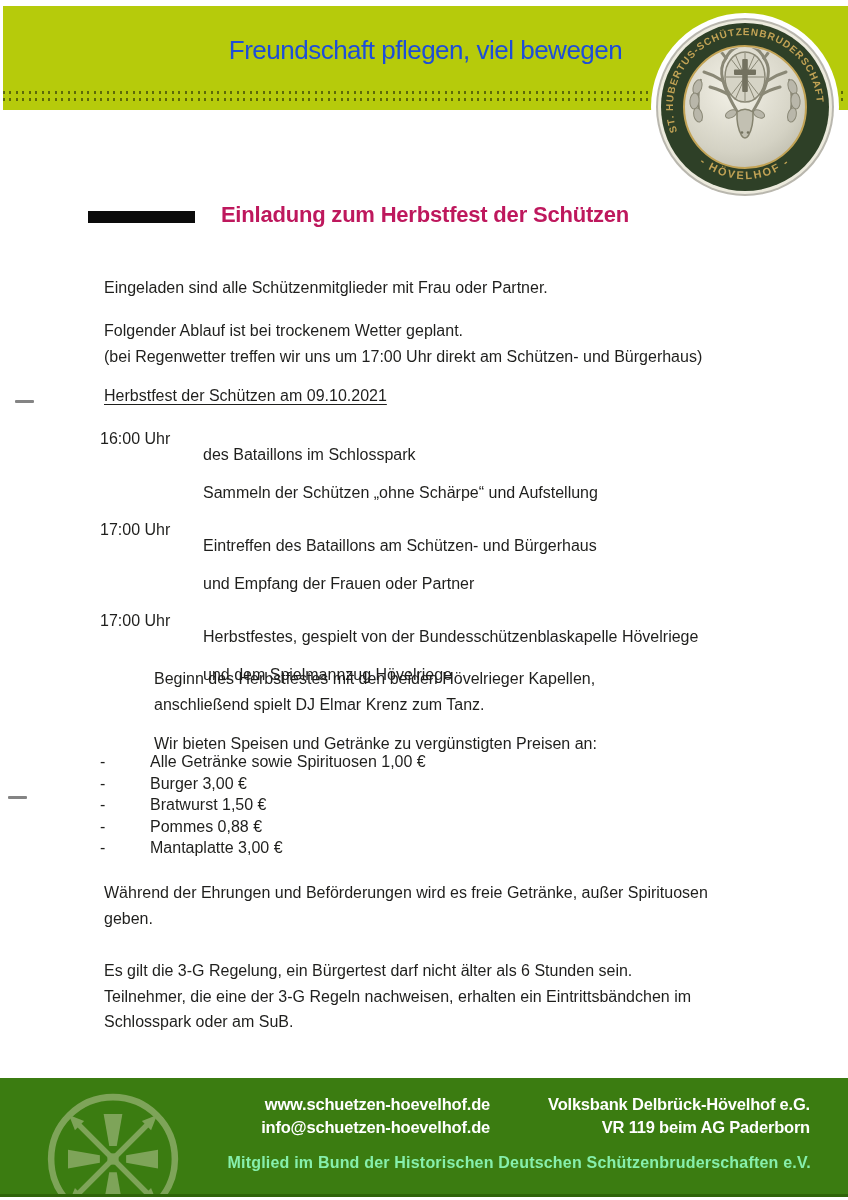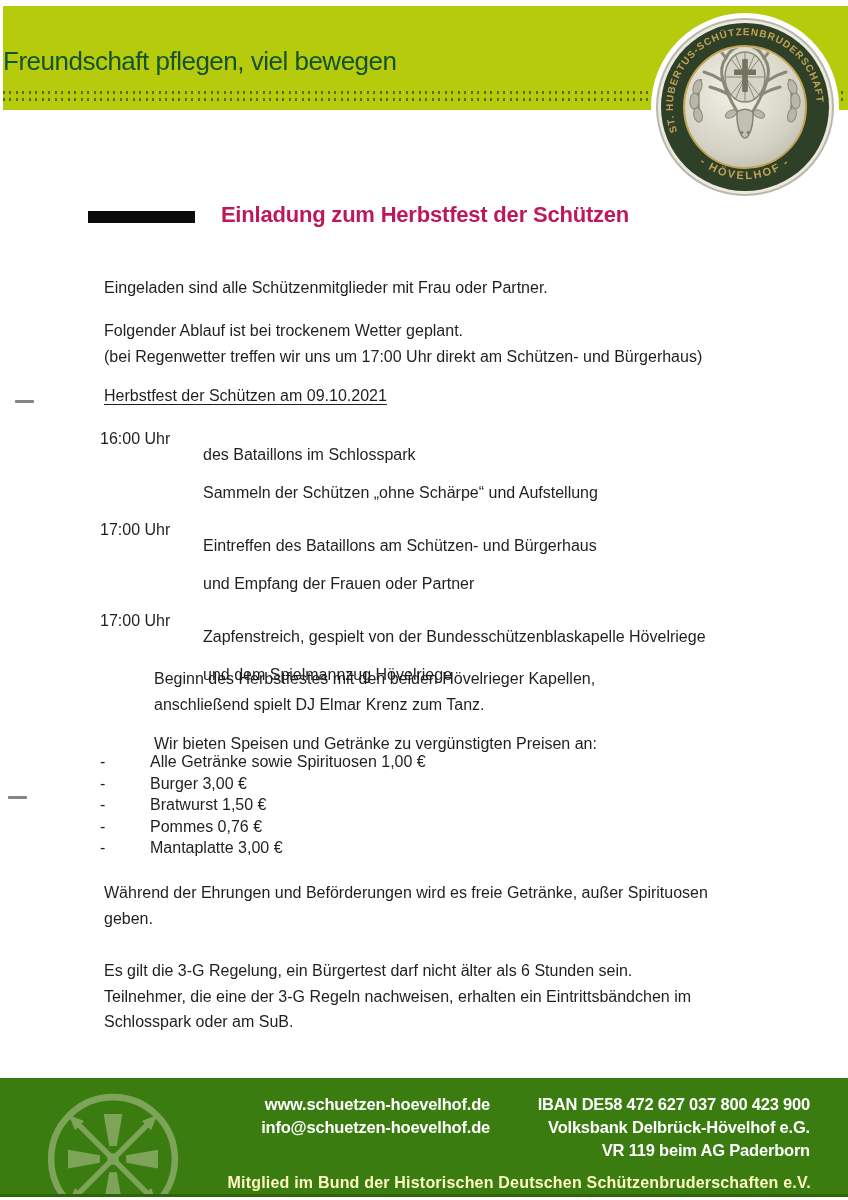--- a/index.html
+++ b/index.html
@@ -3,22 +3,22 @@
 <meta charset="utf-8">
 <style>
   html,body{margin:0;padding:0;background:#ffffff;}
   .page{
     position:relative;width:848px;height:1200px;background:#ffffff;
     overflow:hidden;font-family:"Liberation Sans",sans-serif;color:#1f1f1d;
   }
   
   .banner{position:absolute;left:3px;right:0;top:6px;height:104px;background:#b6cb0b;}
   .banner .slogan{
-    position:absolute;left:0;right:0;top:39px;text-align:left;
-    font-size:26px;line-height:32px;letter-spacing:-0.5px;color:#14532d;font-weight:400;
+    position:absolute;left:0;right:0;top:28px;text-align:center;
+    font-size:26px;line-height:32px;letter-spacing:-0.5px;color:#1d4ed8;font-weight:400;
   }
   .dotrow{position:absolute;left:0;right:0;height:3px;
     background:repeating-linear-gradient(90deg, rgba(84,97,8,.9) 0 1.8px, transparent 1.8px 6.5px);}
   .dotrow.r1{top:85px;}
   .dotrow.r2{top:92px;}
   
   .medal{position:absolute;left:651px;top:13px;width:188px;height:188px;}
   
   .redaction-bar{position:absolute;left:88px;top:211px;width:107px;height:12px;background:#0b0b0b;}
   .title{
@@ -37,21 +37,21 @@
   .fold-1{left:15px;top:400px;width:19px;}
   .fold-2{left:8px;top:796px;width:19px;}
   
   .footer{position:absolute;left:0;right:0;top:1078px;height:119px;background:#3b7c11;overflow:hidden;padding-left:48px;}
   .footer .edge{position:absolute;left:0;right:0;bottom:0;height:3px;background:#2f6409;}
   .footer-logo{position:absolute;left:38px;top:6px;width:150px;height:150px;}
   .f-block{position:absolute;color:#ffffff;font-weight:700;font-size:16.5px;line-height:23px;
     text-align:right;letter-spacing:-0.2px;}
   .f-contact{top:15px;right:358px;}
   .f-bank{top:15px;right:38px;}
-  .f-membership{position:absolute;top:96px;right:37px;color:#fef9c3;font-weight:700;
+  .f-membership{position:absolute;top:76px;right:37px;color:#86efac;font-weight:700;
     font-size:16px;letter-spacing:0.2px;}
 </style>
 </head>
 <body>
 
 <div class="page">
 
   <div class="banner">
     <div class="slogan">Freundschaft pflegen, viel bewegen</div>
     <div class="dotrow r1"></div>
@@ -154,21 +154,21 @@
     <div class="sched-row">
       <div>17:00 Uhr</div>
       <div>
         <p>Eintreffen des Bataillons am Schützen- und Bürgerhaus</p>
         <p>und Empfang der Frauen oder Partner</p>
       </div>
     </div>
     <div class="sched-row">
       <div>17:00 Uhr</div>
       <div>
-        <p>Zapfenstreich, gespielt von der Bundesschützenblaskapelle Hövelriege</p>
+        <p>Herbstfestes, gespielt von der Bundesschützenblaskapelle Hövelriege</p>
         <p>und dem Spielmannzug Hövelriege</p>
       </div>
     </div>
   </div>
 
   <div class="para indent" style="top:664px">
     <p>Beginn des Herbstfestes mit den beiden Hövelrieger Kapellen,</p>
     <p>anschließend spielt DJ Elmar Krenz zum Tanz.</p>
   </div>
 
@@ -184,21 +184,21 @@
     <div class="price-row">
       <div>-</div>
       <div>Burger 3,00 €</div>
     </div>
     <div class="price-row">
       <div>-</div>
       <div>Bratwurst 1,50 €</div>
     </div>
     <div class="price-row">
       <div>-</div>
-      <div>Pommes 0,76 €</div>
+      <div>Pommes 0,88 €</div>
     </div>
     <div class="price-row">
       <div>-</div>
       <div>Mantaplatte 3,00 €</div>
     </div>
   </div>
 
   <div class="para" style="top:878px">
     <p>Während der Ehrungen und Beförderungen wird es freie Getränke, außer Spirituosen</p>
     <p>geben.</p>
@@ -232,21 +232,20 @@
           <polygon points="32,90 32,70 66,76 66,84"></polygon>
           <rect x="74" y="74" width="12" height="12"></rect>
         </g>
       </g>
     </svg>
     <div class="f-block f-contact">
       <div>www.schuetzen-hoevelhof.de</div>
       <div>info@schuetzen-hoevelhof.de</div>
     </div>
     <div class="f-block f-bank">
-      <div>IBAN DE58 472 627 037 800 423 900</div>
       <div>Volksbank Delbrück-Hövelhof e.G.</div>
       <div>VR 119 beim AG Paderborn</div>
     </div>
     <div class="f-membership">Mitglied im Bund der Historischen Deutschen Schützenbruderschaften e.V.</div>
     <div class="edge"></div>
   </div>
 
 </div>
 
 </body></html>

